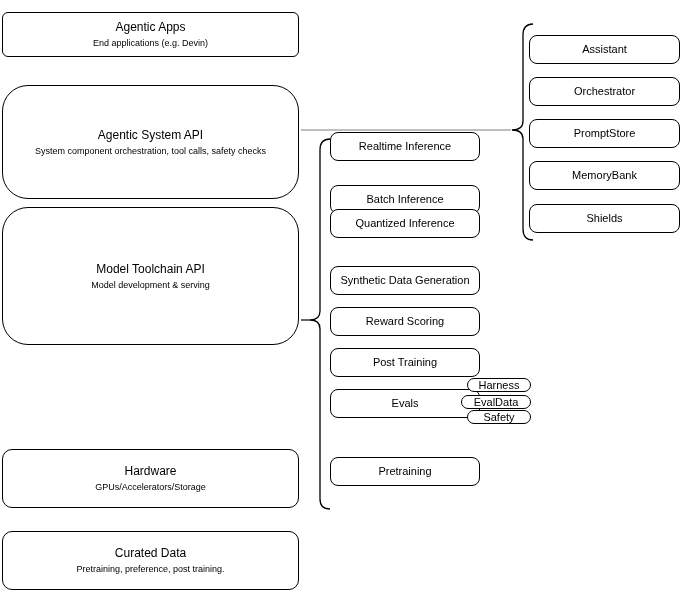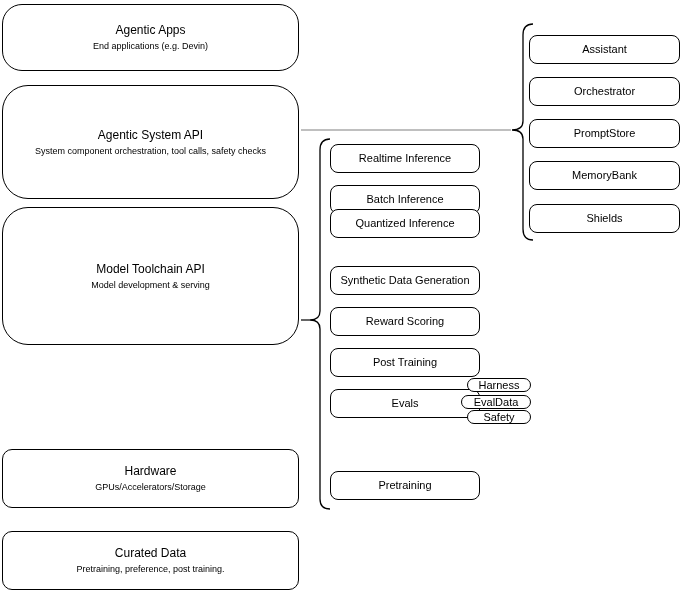--- a/index.html
+++ b/index.html
@@ -62,21 +62,21 @@
 
     <path d="M 301 130 L 511 130" fill="none" stroke="#808080" stroke-width="1.2"></path>
 
     <path d="M 301 320 L 310 320" fill="none" stroke="#000000" stroke-width="1.2"></path>
 
     <path d="M 330 139 Q 320 139 320 150 L 320 311 Q 320 320 310 320 Q 320 320 320 329 L 320 499 Q 320 509 330 509" fill="none" stroke="#000000" stroke-width="1.3"></path>
 
     <path d="M 533 24 Q 523 24 523 35 L 523 121 Q 523 130 512 130 Q 523 130 523 139 L 523 229 Q 523 240 533 240" fill="none" stroke="#000000" stroke-width="1.3"></path>
   </svg>
 
-  <div class="group" style="top:4px;height:67px;border-radius:20px;">
+  <div class="group" style="top:12px;height:45px;border-radius:6px;">
     <div class="g-title">Agentic Apps</div>
     <div class="g-sub">End applications (e.g. Devin)</div>
   </div>
 
   <div class="group" style="top:85px;height:114px;border-radius:26px;">
     <div class="g-title">Agentic System API</div>
     <div class="g-sub">System component orchestration, tool calls, safety checks</div>
   </div>
 
   <div class="group" style="top:207px;height:138px;border-radius:26px;">
@@ -88,28 +88,28 @@
   <div class="group" style="top:449px;height:59px;border-radius:10px;">
     <div class="g-title">Hardware</div>
     <div class="g-sub">GPUs/Accelerators/Storage</div>
   </div>
 
   <div class="group" style="top:531px;height:59px;border-radius:10px;">
     <div class="g-title">Curated Data</div>
     <div class="g-sub">Pretraining, preference, post training.</div>
   </div>
 
-  <div class="node mid" style="top:144px;">Realtime Inference</div>
+  <div class="node mid" style="top:132px;">Realtime Inference</div>
   <div class="node mid" style="top:185px;">Batch Inference</div>
   <div class="node mid" style="top:209px;">Quantized Inference</div>
   <div class="node mid" style="top:266px;">Synthetic Data Generation</div>
   <div class="node mid" style="top:307px;">Reward Scoring</div>
   <div class="node mid" style="top:348px;">Post Training</div>
   <div class="node mid" style="top:389px;">Evals</div>
-  <div class="node mid" style="top:471px;">Pretraining</div>
+  <div class="node mid" style="top:457px;">Pretraining</div>
 
   <div class="pill" style="left:467px;top:378px;width:64px;height:14px;">Harness</div>
   <div class="pill" style="left:461px;top:395px;width:70px;height:14px;">EvalData</div>
   <div class="pill" style="left:467px;top:410px;width:64px;height:14px;">Safety</div>
 
   <div class="node right" style="top:35px;">Assistant</div>
   <div class="node right" style="top:77px;">Orchestrator</div>
   <div class="node right" style="top:119px;">PromptStore</div>
   <div class="node right" style="top:161px;">MemoryBank</div>
   <div class="node right" style="top:204px;">Shields</div>

